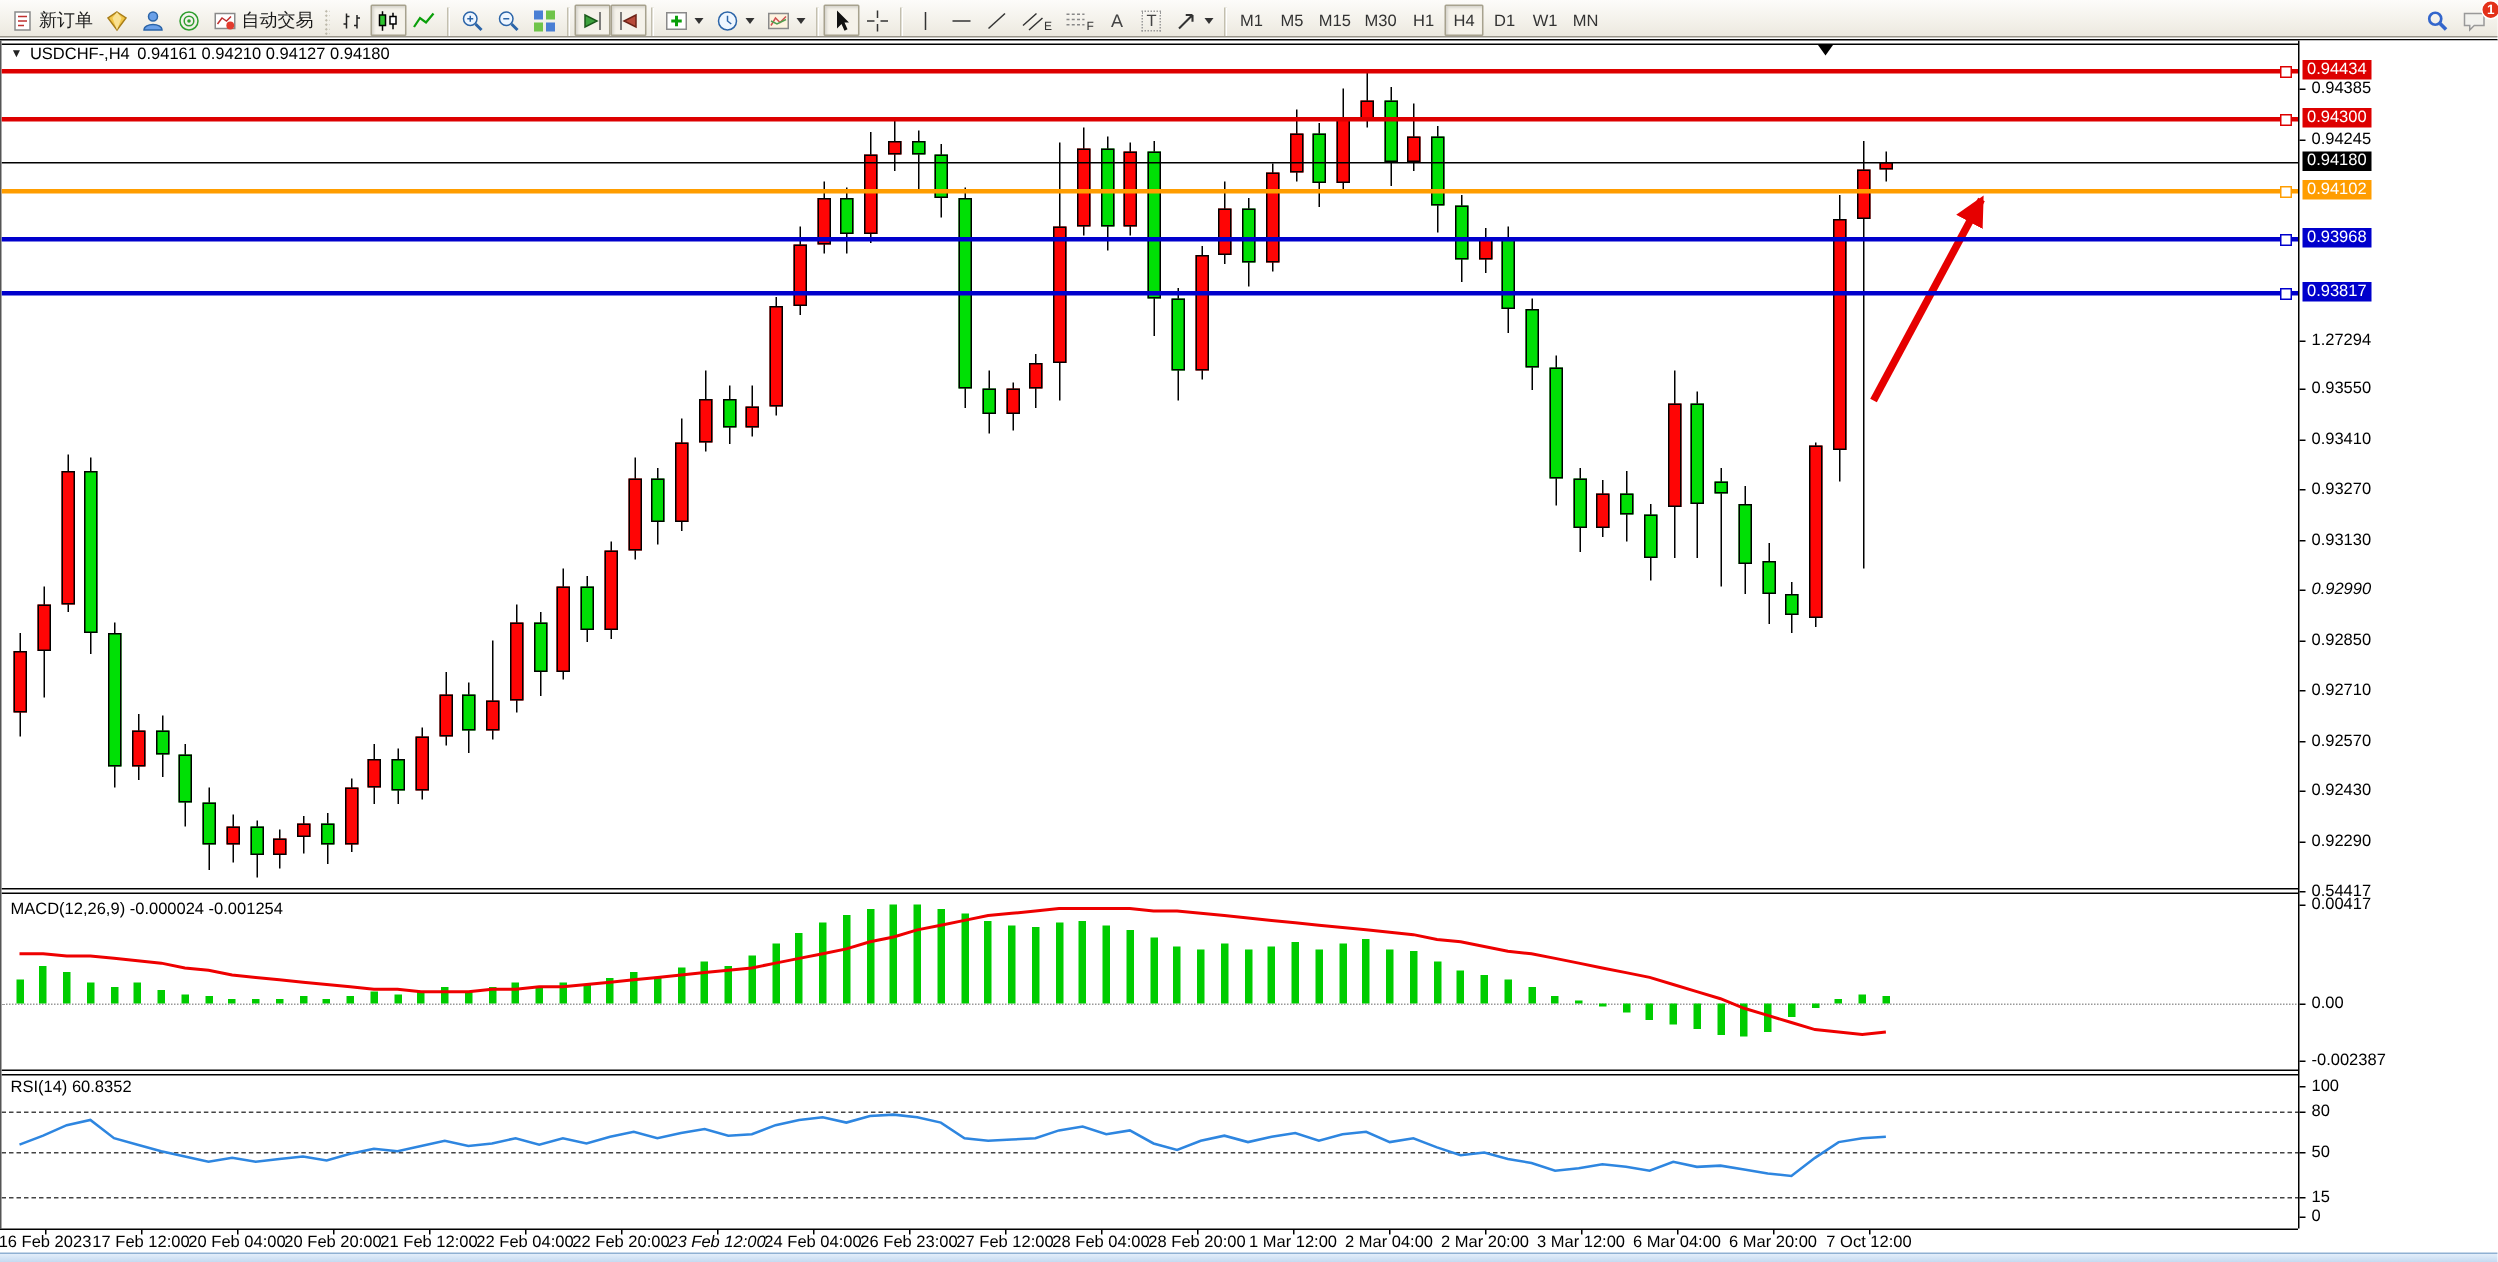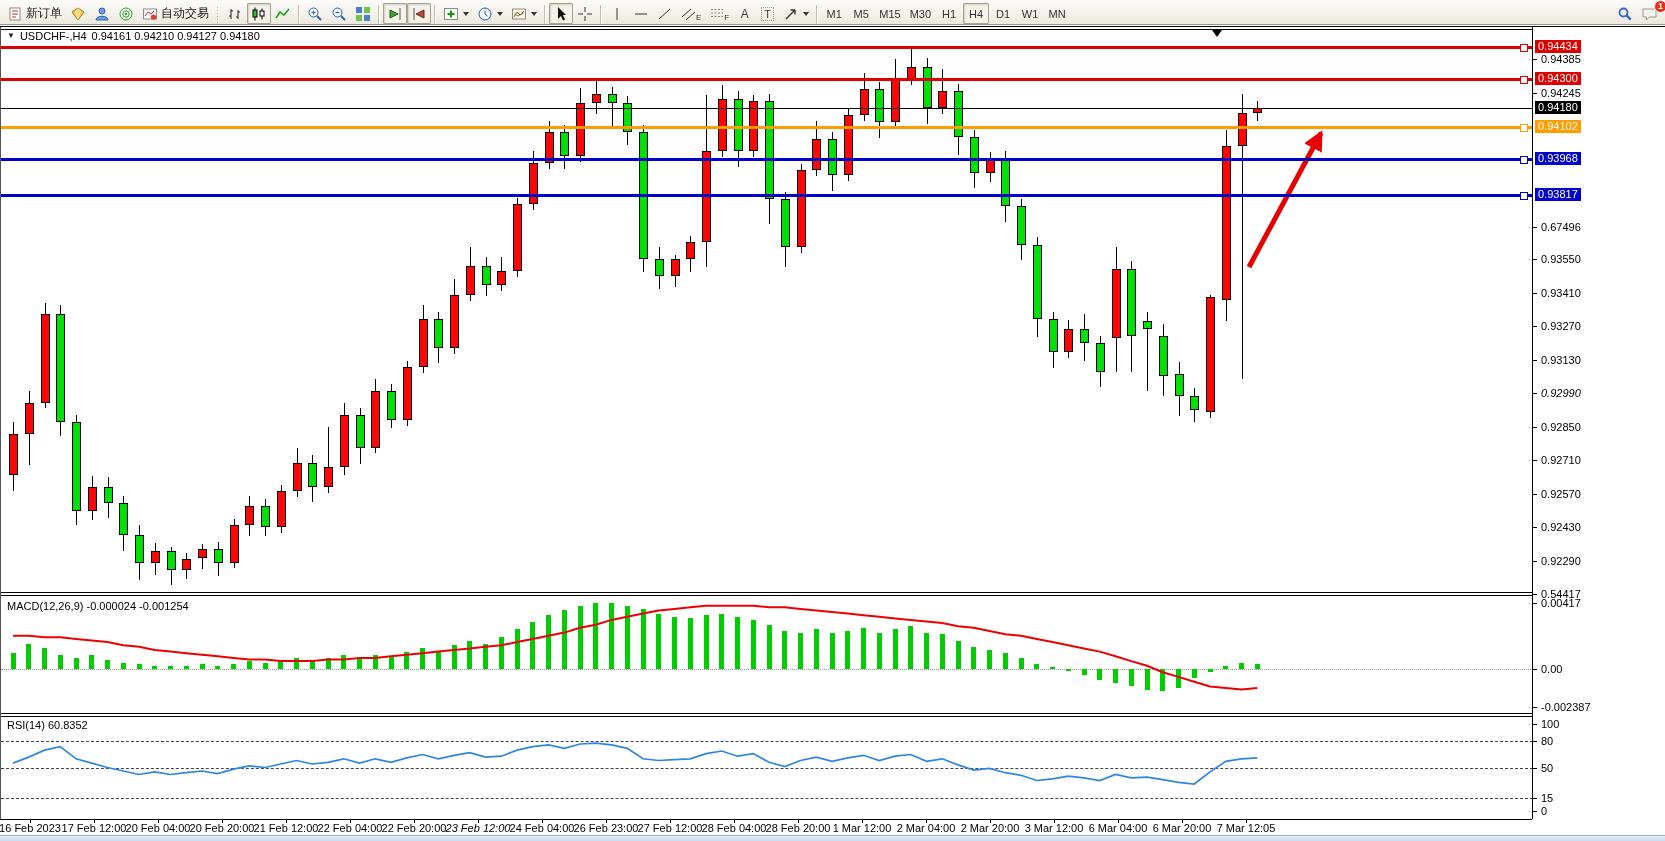--- a/index.html
+++ b/index.html
@@ -525,21 +525,21 @@
       <div class="price-badge" style="top: 45px; background: rgb(221, 0, 0);">0.94300</div>
       <div class="price-badge" style="top: 74px; background: rgb(0, 0, 0);">0.94180</div>
       <div class="price-badge" style="top: 93px; background: rgb(255, 157, 0);">0.94102</div>
       <div class="price-badge" style="top: 125px; background: rgb(0, 0, 204);">0.93968</div>
       <div class="price-badge" style="top: 161px; background: rgb(0, 0, 204);">0.93817</div>
       <div class="abs" style="left: 0px; top: 32px; width: 4px; height: 1px; background: rgb(0, 0, 0);"></div>
       <div class="tick-lbl" style="top: 26px;">0.94385</div>
       <div class="abs" style="left: 0px; top: 66px; width: 4px; height: 1px; background: rgb(0, 0, 0);"></div>
       <div class="tick-lbl" style="top: 60px;">0.94245</div>
       <div class="abs" style="left: 0px; top: 200px; width: 4px; height: 1px; background: rgb(0, 0, 0);"></div>
-      <div class="tick-lbl" style="top: 194px;">0.67496</div>
+      <div class="tick-lbl" style="top: 194px;">1.27294</div>
       <div class="abs" style="left: 0px; top: 232px; width: 4px; height: 1px; background: rgb(0, 0, 0);"></div>
       <div class="tick-lbl" style="top: 226px;">0.93550</div>
       <div class="abs" style="left: 0px; top: 266px; width: 4px; height: 1px; background: rgb(0, 0, 0);"></div>
       <div class="tick-lbl" style="top: 260px;">0.93410</div>
       <div class="abs" style="left: 0px; top: 299px; width: 4px; height: 1px; background: rgb(0, 0, 0);"></div>
       <div class="tick-lbl" style="top: 293px;">0.93270</div>
       <div class="abs" style="left: 0px; top: 333px; width: 4px; height: 1px; background: rgb(0, 0, 0);"></div>
       <div class="tick-lbl" style="top: 327px;">0.93130</div>
       <div class="abs" style="left: 0px; top: 366px; width: 4px; height: 1px; background: rgb(0, 0, 0);"></div>
       <div class="tick-lbl" style="top: 360px; font-style: italic;">0.92990</div>
@@ -605,16 +605,16 @@
       <div class="t-lbl" style="left: 926px;">2 Mar 04:00</div>
       <div class="t-tick" style="left: 990px;"></div>
       <div class="t-lbl" style="left: 990px;">2 Mar 20:00</div>
       <div class="t-tick" style="left: 1054px;"></div>
       <div class="t-lbl" style="left: 1054px;">3 Mar 12:00</div>
       <div class="t-tick" style="left: 1118px;"></div>
       <div class="t-lbl" style="left: 1118px;">6 Mar 04:00</div>
       <div class="t-tick" style="left: 1182px;"></div>
       <div class="t-lbl" style="left: 1182px;">6 Mar 20:00</div>
       <div class="t-tick" style="left: 1246px;"></div>
-      <div class="t-lbl" style="left: 1246px;">7 Mar 12:05</div>
+      <div class="t-lbl" style="left: 1246px;">7 Oct 12:00</div>
     </div>
   <div class="status-bar"></div>
 </div>
 
 </body></html>

